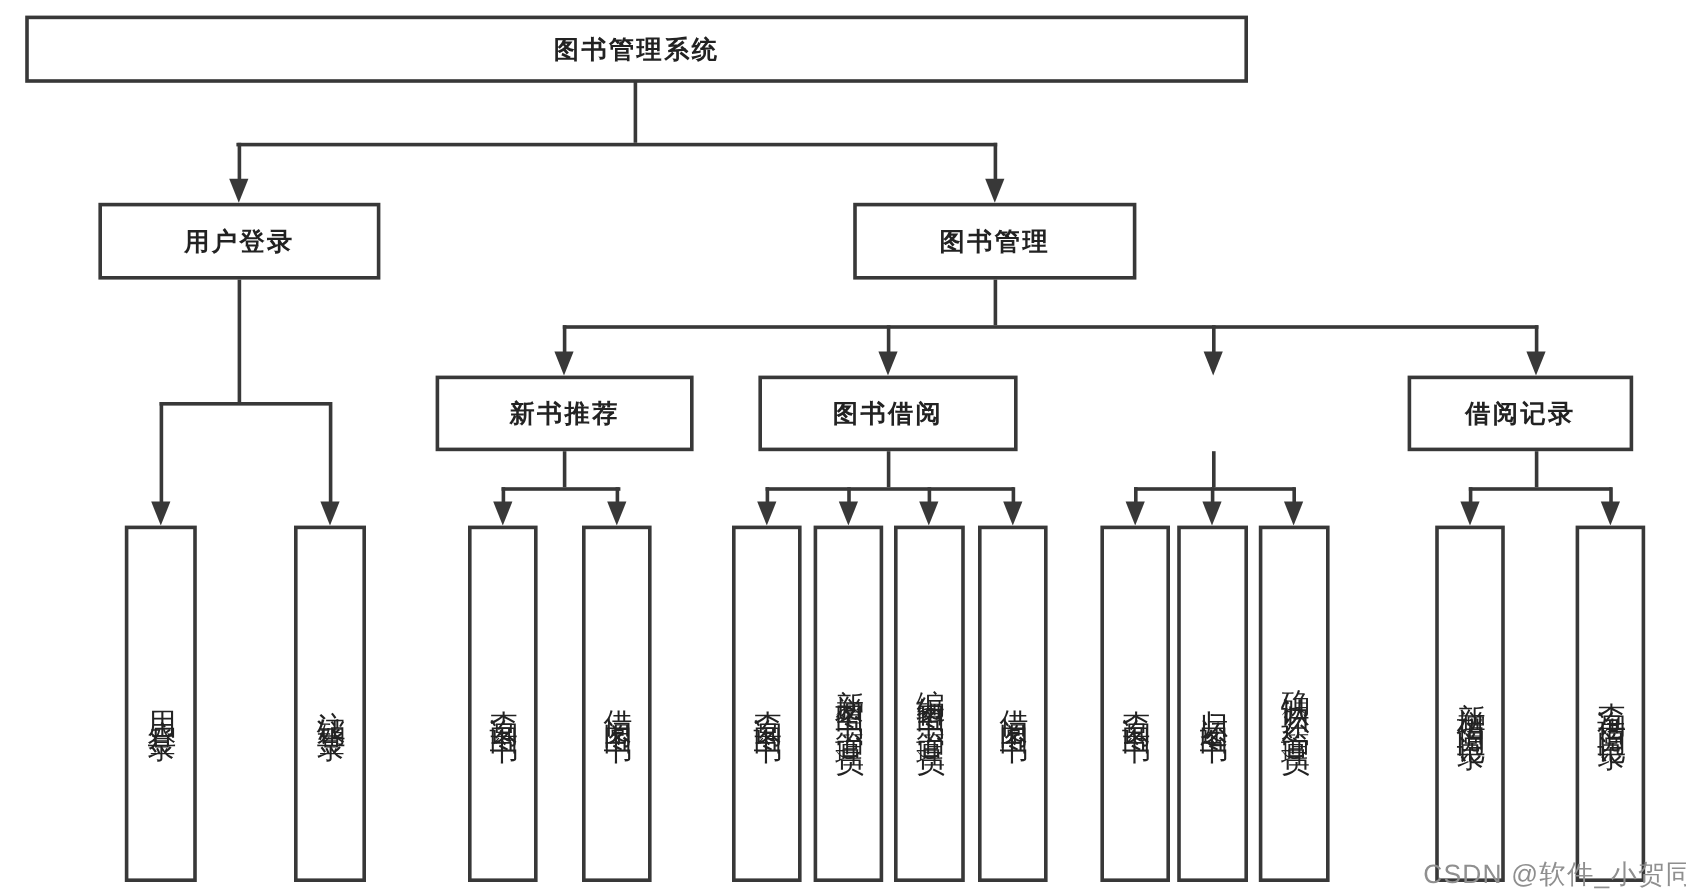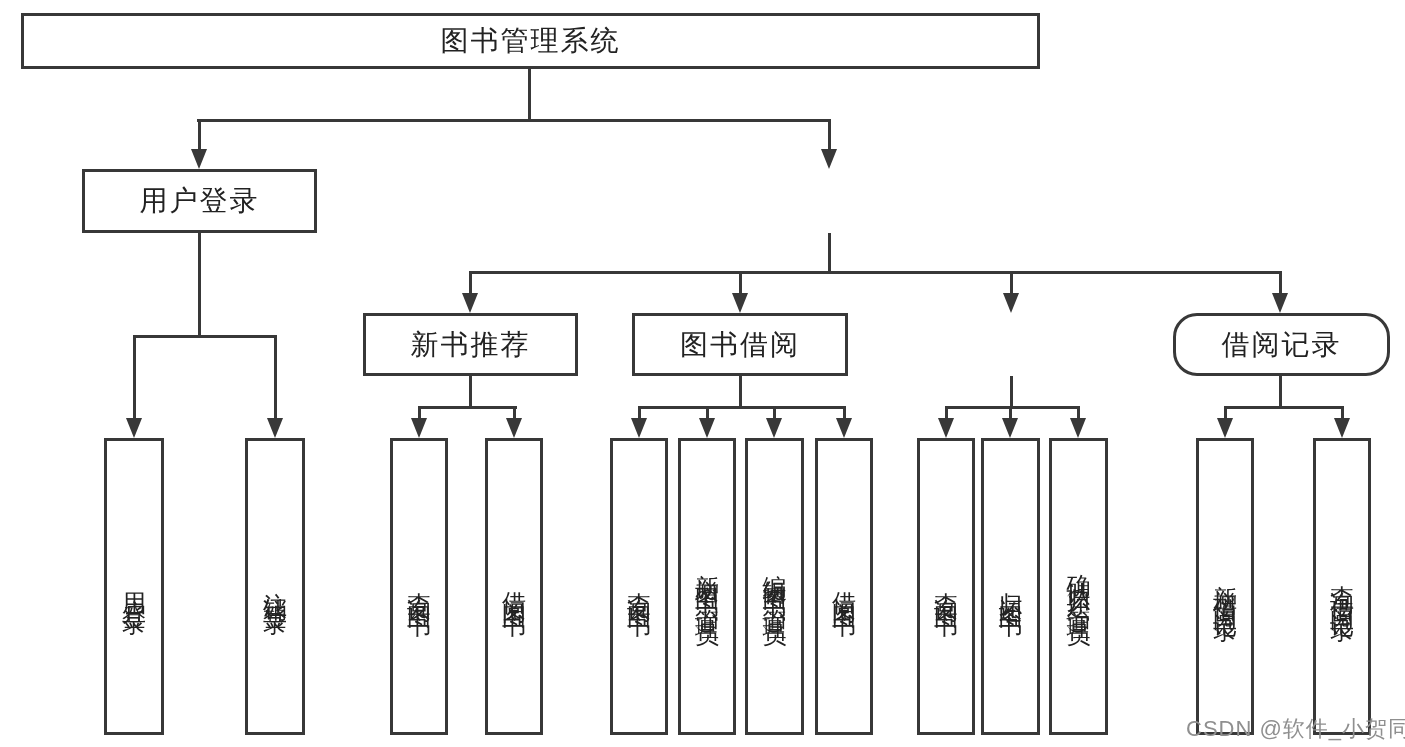--- a/index.html
+++ b/index.html
@@ -19,23 +19,24 @@
     position: absolute;
     box-sizing: border-box;
     border: 3px solid #383838;
     background: #ffffff;
     display: flex;
     align-items: center;
     justify-content: center;
     color: #222222;
   }
   .node.h .label {
-    font-size: 28px;
+    font-size: 21px;
     letter-spacing: 2px;
     white-space: nowrap;
+    font-weight: bold;
   }
   .node.leaf { top: 438px; height: 297px; }
   .node.leaf .label {
     writing-mode: vertical-rl;
     text-orientation: mixed;
     font-size: 24px;
     letter-spacing: 7px;
     line-height: 1;
   }
   .vline, .hline {
@@ -78,20 +79,23 @@
   <div class="vline" style="left:198px; top:119px; height:32px;"></div>
   <div class="arrow-down" style="left:191px; top:149px;"></div>
 
   <div class="vline" style="left:828px; top:119px; height:32px;"></div>
   <div class="arrow-down" style="left:821px; top:149px;"></div>
 
   <div class="node h" style="left:82px; top:169px; width:235px; height:64px;">
     <span class="label">用户登录</span>
   </div>
 
+  <div class="node h" style="left:711px; top:169px; width:236px; height:64px;">
+    <span class="label">图书管理</span>
+  </div>
 
   <div class="vline" style="left:198px; top:233px; height:102px;"></div>
   <div class="hline" style="left:133px; top:335px; width:143px;"></div>
   <div class="vline" style="left:133px; top:335px; height:85px;"></div>
   <div class="arrow-down" style="left:126px; top:418px;"></div>
   <div class="vline" style="left:274px; top:335px; height:85px;"></div>
   <div class="arrow-down" style="left:267px; top:418px;"></div>
 
   <div class="vline" style="left:828px; top:233px; height:38px;"></div>
   <div class="hline" style="left:469px; top:271px; width:813px;"></div>
@@ -104,21 +108,21 @@
   <div class="arrow-down" style="left:1003px; top:293px;"></div>
   <div class="vline" style="left:1279px; top:271px; height:24px;"></div>
   <div class="arrow-down" style="left:1272px; top:293px;"></div>
 
   <div class="node h" style="left:363px; top:313px; width:215px; height:63px;">
     <span class="label">新书推荐</span>
   </div>
   <div class="node h" style="left:632px; top:313px; width:216px; height:63px;">
     <span class="label">图书借阅</span>
   </div>
-  <div class="node h" style="left:1173px; top:313px; width:217px; height:63px;border-radius:24px;">
+  <div class="node h" style="left:1173px; top:313px; width:188px; height:63px;">
     <span class="label">借阅记录</span>
   </div>
 
   <div class="vline" style="left:469px; top:376px; height:30px;"></div>
   <div class="hline" style="left:418px; top:406px; width:99px;"></div>
   <div class="vline" style="left:418px; top:406px; height:14px;"></div>
   <div class="arrow-down" style="left:411px; top:418px;"></div>
   <div class="vline" style="left:513px; top:406px; height:14px;"></div>
   <div class="arrow-down" style="left:506px; top:418px;"></div>
 

